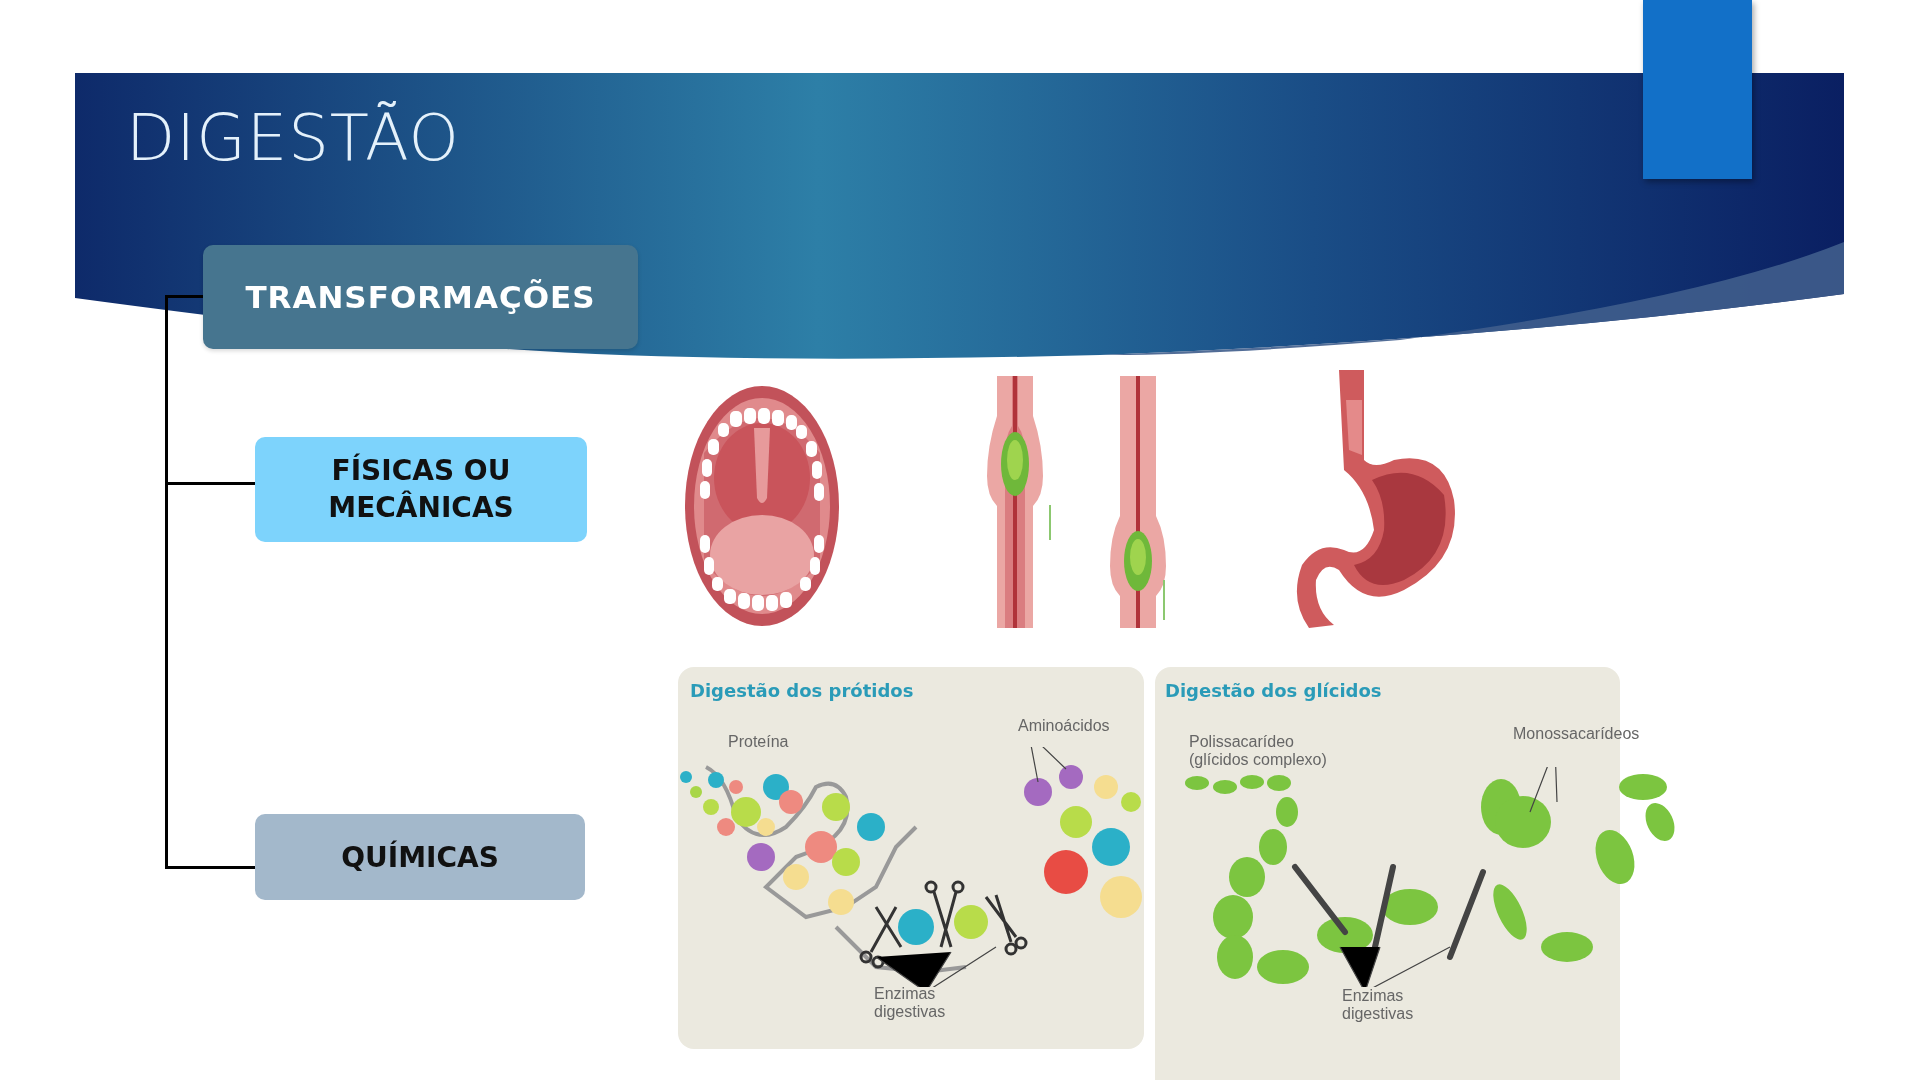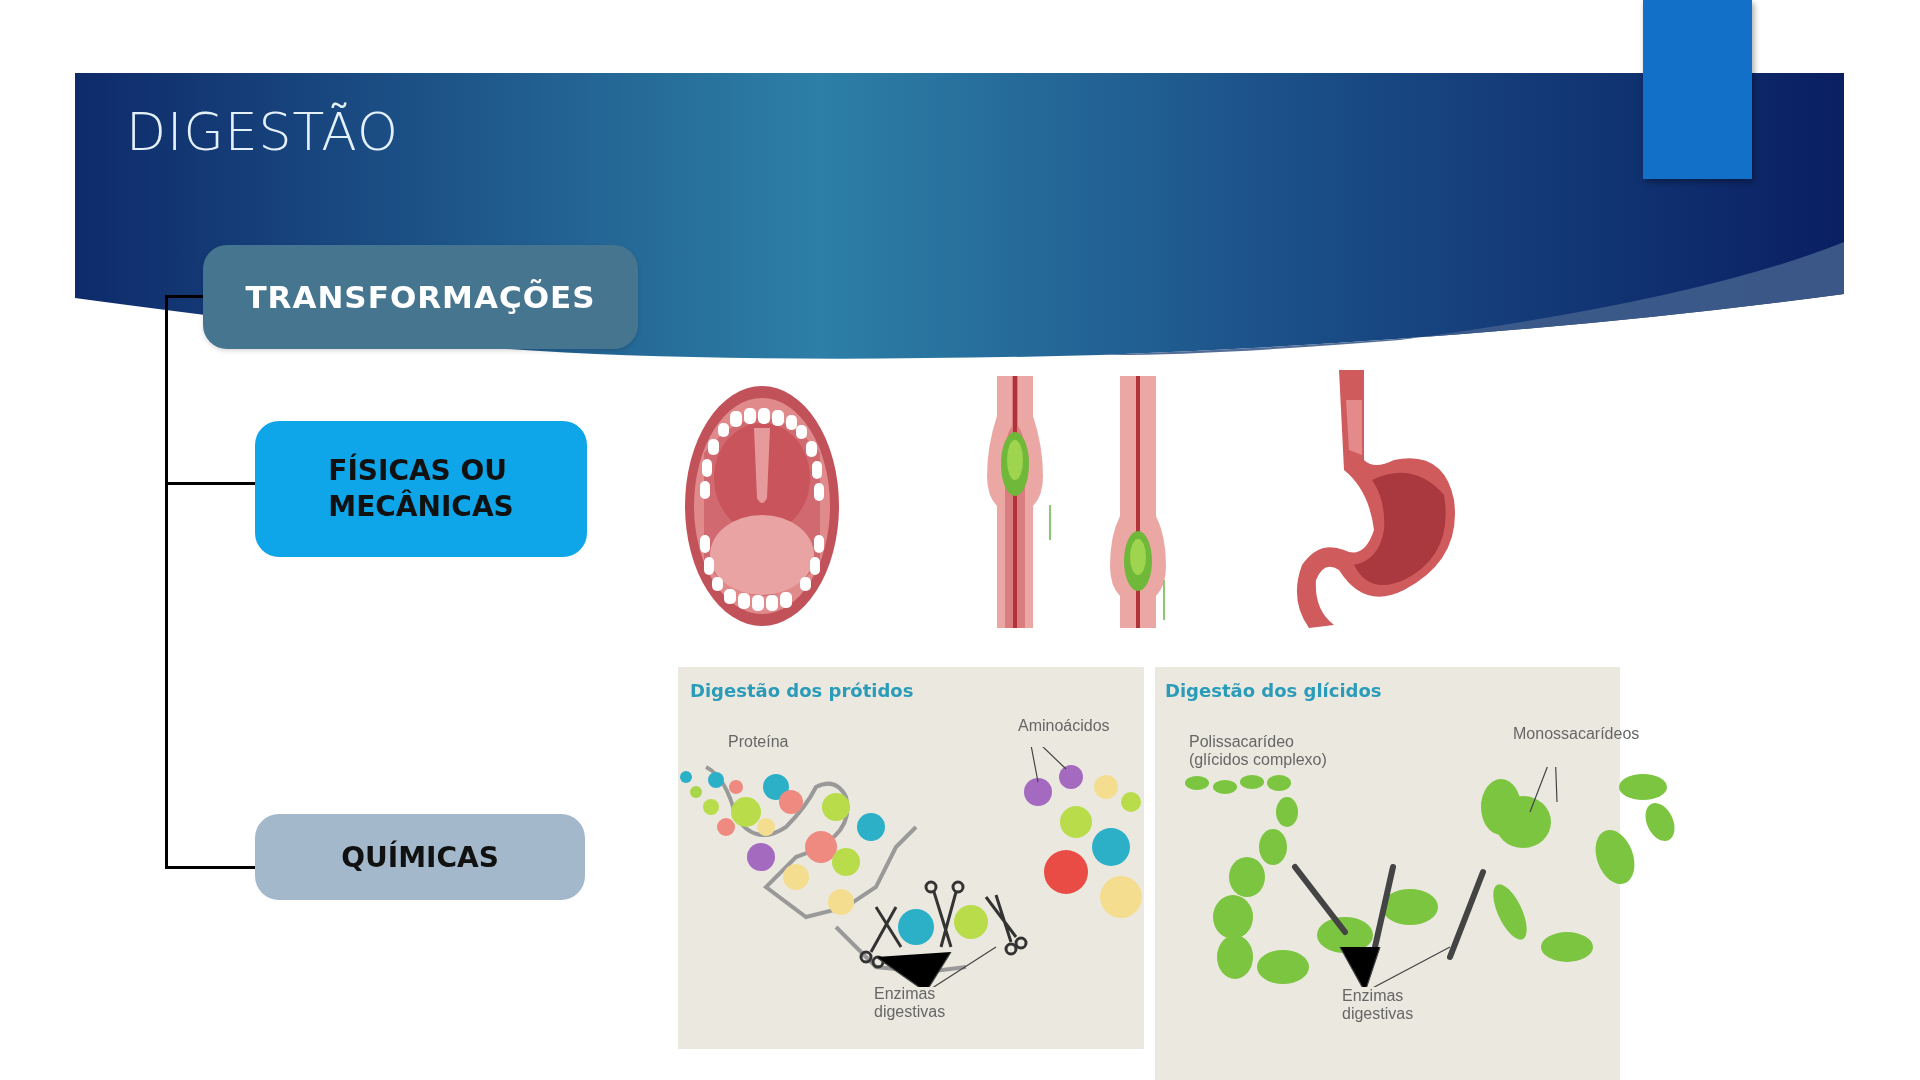--- a/index.html
+++ b/index.html
@@ -1,26 +1,26 @@
 <!DOCTYPE html>
 <html><head>
 <meta charset="utf-8">
 <style>
   html,body{margin:0;padding:0;}
   body{width:1920px;height:1080px;position:relative;overflow:hidden;background:#ffffff;font-family:"Liberation Sans",sans-serif;}
   .abs{position:absolute;}
   #header-band{left:0;top:0;width:1920px;height:380px;}
-  #title{left:126px;top:106px;font-family:"DejaVu Sans",sans-serif;font-size:52px;font-weight:200;letter-spacing:1px;color:#e4f1fb;line-height:1;}
+  #title{left:126px;top:106px;font-family:"DejaVu Sans",sans-serif;font-size:64px;font-weight:200;letter-spacing:1px;color:#e4f1fb;line-height:1;}
   #accent-tab{left:1643px;top:0;width:109px;height:179px;background:#1270c8;box-shadow:2px 3px 6px rgba(0,0,0,.35);}
-  .node{display:flex;align-items:center;justify-content:center;text-align:left;border-radius:24px;font-family:"DejaVu Sans",sans-serif;font-weight:bold;}
+  .node{display:flex;align-items:center;justify-content:center;text-align:center;border-radius:10px;font-family:"DejaVu Sans",sans-serif;font-weight:bold;}
   #node-root{left:203px;top:245px;width:435px;height:104px;background:#46758f;color:#ffffff;font-size:31px;letter-spacing:1px;box-shadow:0 2px 4px rgba(0,0,0,.15);}
-  #node-physical{left:255px;top:421px;width:332px;height:136px;background:#0ea5e9;color:#111;font-size:28px;line-height:1.3;white-space:pre-line;}
+  #node-physical{left:255px;top:437px;width:332px;height:105px;background:#7dd3fc;color:#111;font-size:28px;line-height:1.3;white-space:pre-line;}
   #node-chemical{left:255px;top:814px;width:330px;height:86px;background:#a3b8cb;color:#111;font-size:28px;}
   .line{background:#000;}
-  .panel{background:#ebe9df;border-radius:0;}
+  .panel{background:#ebe9df;border-radius:16px;}
   .panel-title{font-family:"DejaVu Sans",sans-serif;font-weight:bold;font-size:18px;color:#2a9bb8;}
   .lbl{font-family:"Liberation Sans",sans-serif;font-size:16px;color:#666;line-height:1.15;text-align:left;}
 </style>
 </head>
 <body>
 
 <svg id="header-band" class="abs" viewBox="0 0 1920 380" width="1920" height="380">
   <defs>
     <linearGradient id="hg" x1="0" y1="0" x2="1" y2="0">
       <stop offset="0" stop-color="#0e2a6a"></stop>

